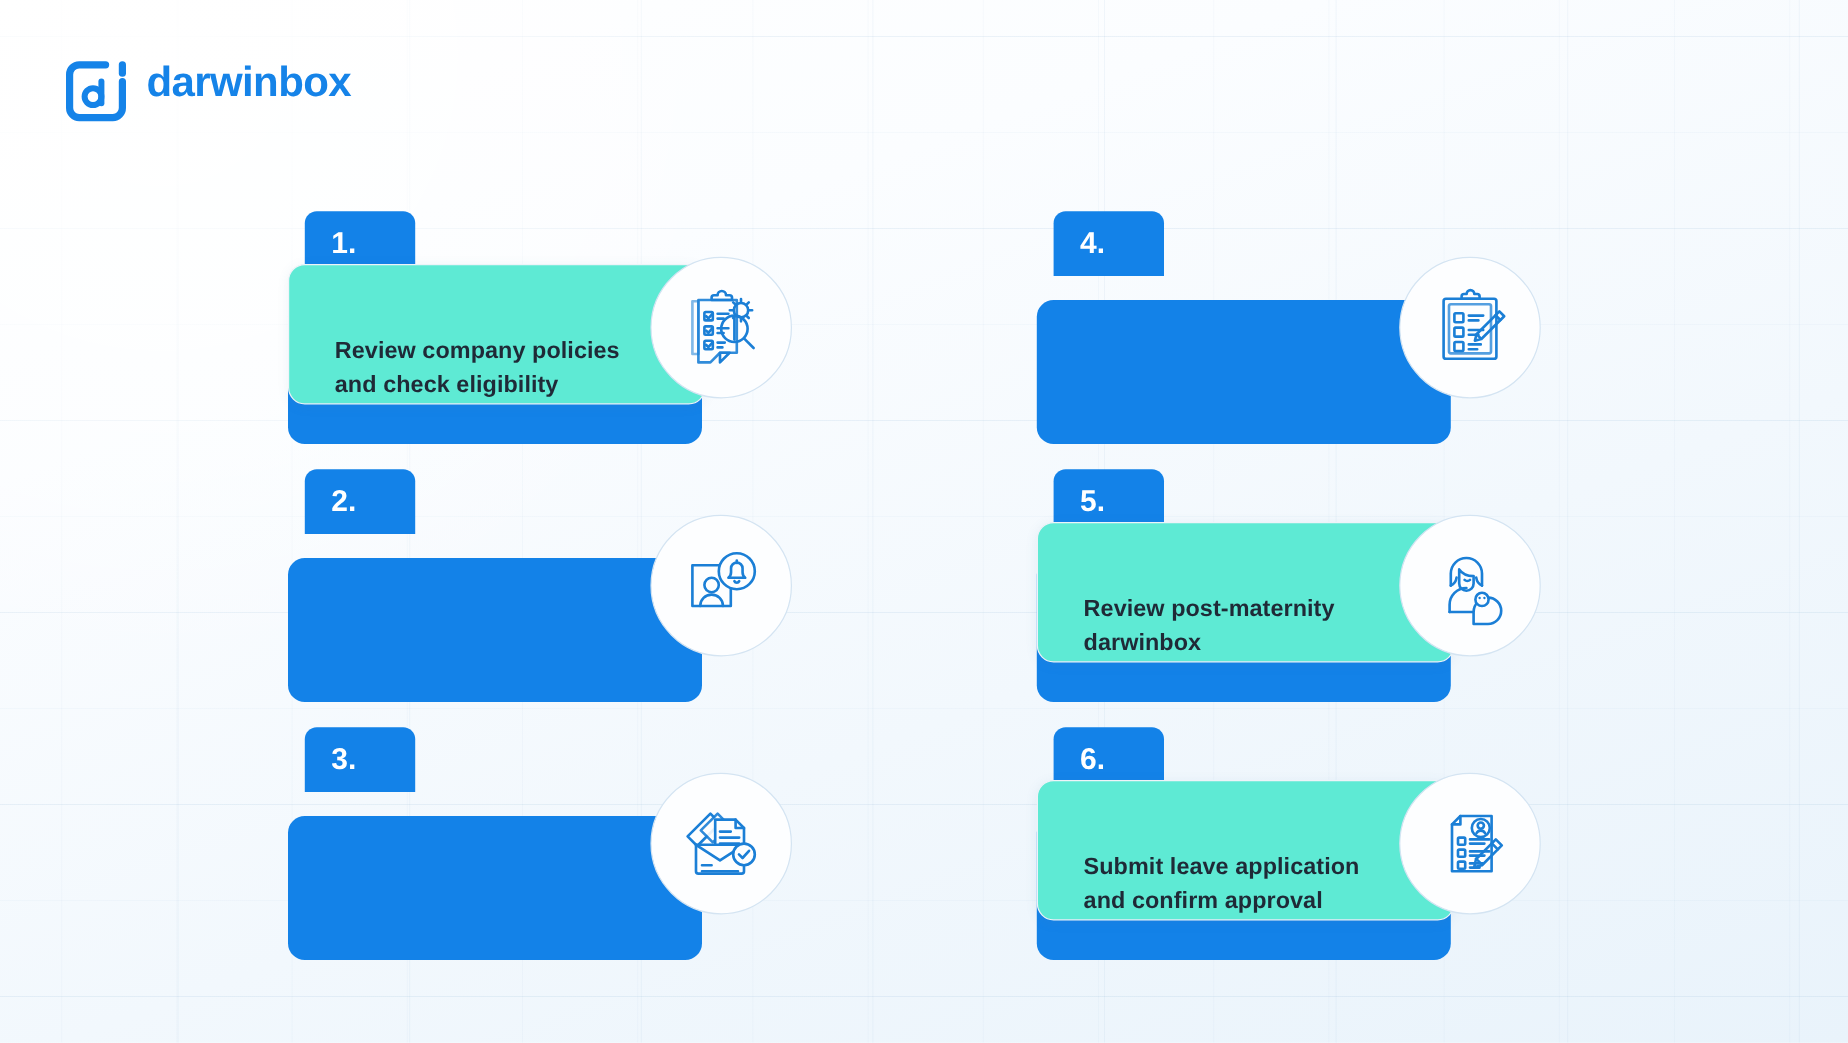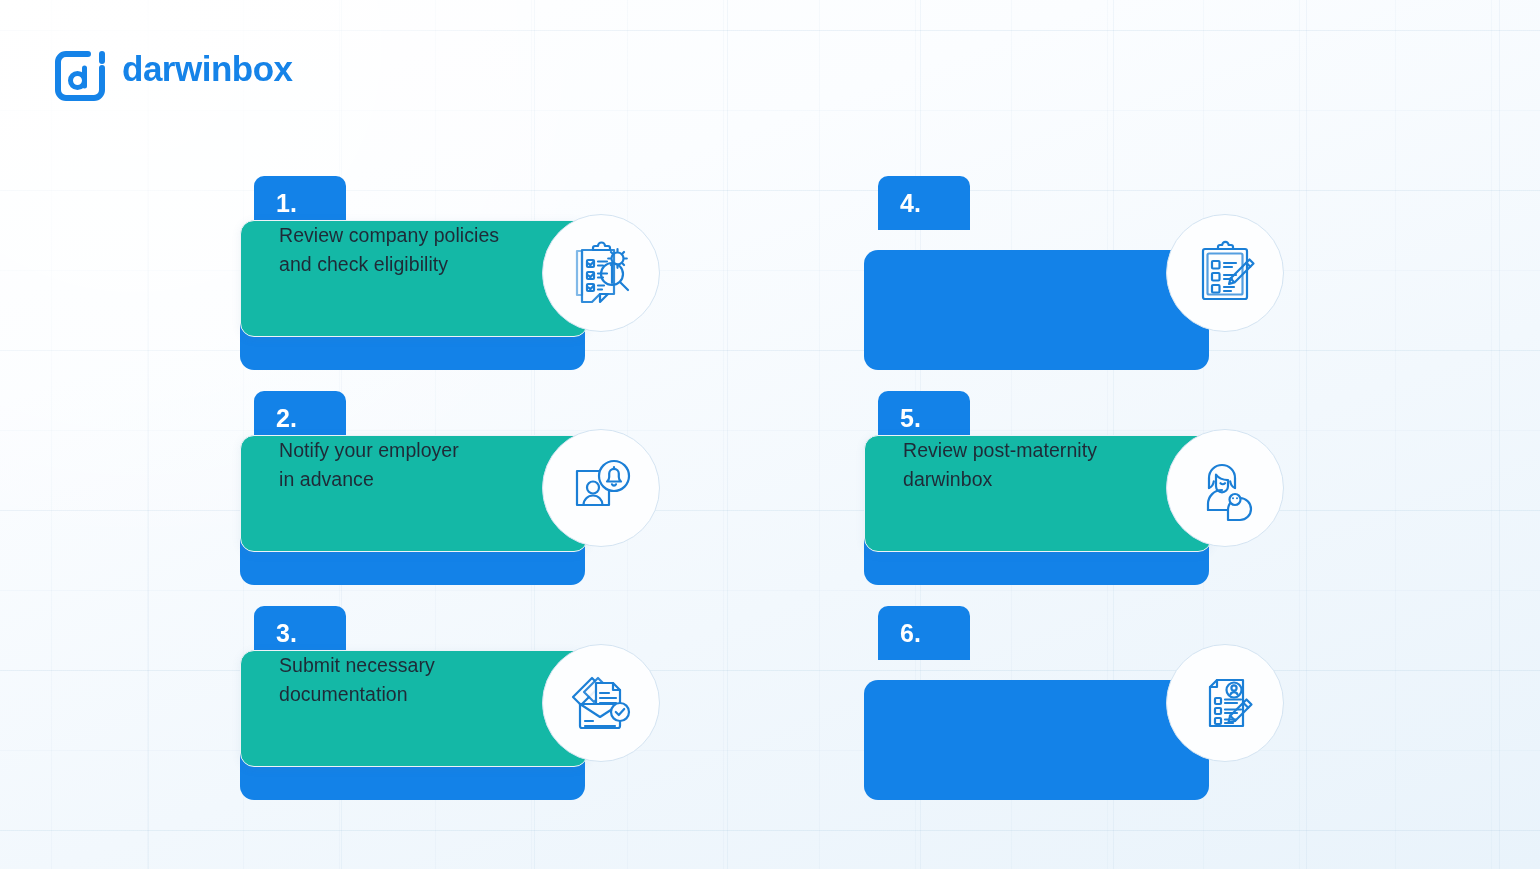--- a/index.html
+++ b/index.html
@@ -114,27 +114,28 @@
     z-index: 2;
   }
 
   
   .step-card {
     position: absolute;
     left: 0;
     top: 44px;
     width: 348px;
     height: 117px;
-    background: #14b8a6;
+    background: #5eead4;
     border-radius: 14px;
     border: 1px solid #eef3f8;
     box-shadow: 0 2px 10px rgba(80,120,170,0.09);
     z-index: 3;
     display: flex;
-    align-items: flex-start;
+    align-items: flex-end;
+    font-weight: bold;
   }
 
   .step-text {
     font-size: 19.5px;
     line-height: 1.48;
     color: #1f2a37;
     padding-left: 38px;
     padding-right: 8px;
     letter-spacing: 0.05px;
   }
@@ -239,26 +240,20 @@
         <path d="M60.5 22.5l4 4-19 19-5.4 1.4 1.4-5.4z"></path>
         <path d="M57.3 25.7l4 4"></path>
         <path d="M41.5 41.5l3.3 3.3"></path>
       </svg>
     </div>
   </div>
 
   <div class="step">
     <div class="step-tab">2.</div>
     <div class="step-accent"></div>
-    <div class="step-card">
-      <div class="step-text">
-        <span>Notify your employer</span><br>
-        <span>in advance</span>
-      </div>
-    </div>
     <div class="step-icon">
       <svg width="72" height="72" viewBox="0 0 72 72" fill="none" stroke="#1b7fd6" stroke-width="2.2" stroke-linecap="round" stroke-linejoin="round">
 
         <path d="M12 20h24v8l7-4V20" opacity="0"></path>
         <path d="M12 19h32v34H12z"></path>
         <path d="M36 25l9-5v10z" fill="#fdfeff"></path>
 
         <circle cx="28" cy="35.5" r="6"></circle>
         <path d="M18.5 53a9.5 9.5 0 0 1 19 0"></path>
 
@@ -298,26 +293,20 @@
 
         <circle cx="46" cy="47.5" r="5.5" fill="#fdfeff"></circle>
         <path d="M44 46.2a1 1 0 0 0 0 .1M48 46.2a1 1 0 0 0 0 .1" stroke-width="2"></path>
       </svg>
     </div>
   </div>
 
   <div class="step">
     <div class="step-tab">3.</div>
     <div class="step-accent"></div>
-    <div class="step-card">
-      <div class="step-text">
-        <span>Submit necessary</span><br>
-        <span>documentation</span>
-      </div>
-    </div>
     <div class="step-icon">
       <svg width="74" height="74" viewBox="0 0 74 74" fill="none" stroke="#1b7fd6" stroke-width="2.2" stroke-linecap="round" stroke-linejoin="round">
 
         <path d="M9 31L28 12l8 8-19 19z" fill="#fdfeff"></path>
 
         <path d="M20 26l14-14 10 10-14 14z" fill="#fdfeff" opacity="0.9"></path>
 
         <path d="M32 17h17l7 7v25H32z" fill="#fdfeff"></path>
         <path d="M49 17v7h7"></path>
         <path d="M36 27h9M36 32h16M36 37h16M36 42h12"></path>
@@ -328,20 +317,26 @@
 
         <circle cx="56" cy="46" r="9" fill="#fdfeff"></circle>
         <path d="M51.8 46l3 3 5.4-6"></path>
       </svg>
     </div>
   </div>
 
   <div class="step">
     <div class="step-tab">6.</div>
     <div class="step-accent"></div>
+    <div class="step-card">
+      <div class="step-text">
+        <span>Submit leave application</span><br>
+        <span>and confirm approval</span>
+      </div>
+    </div>
     <div class="step-icon">
       <svg width="72" height="72" viewBox="0 0 72 72" fill="none" stroke="#1b7fd6" stroke-width="2.2" stroke-linecap="round" stroke-linejoin="round">
 
         <path d="M21 20l7-7h26v46H21z"></path>
         <path d="M28 13v7h-7"></path>
 
         <circle cx="45" cy="23" r="7.5"></circle>
         <circle cx="45" cy="21" r="2.6"></circle>
         <path d="M41.4 27.4a4 4 0 0 1 7.2 0"></path>
 

